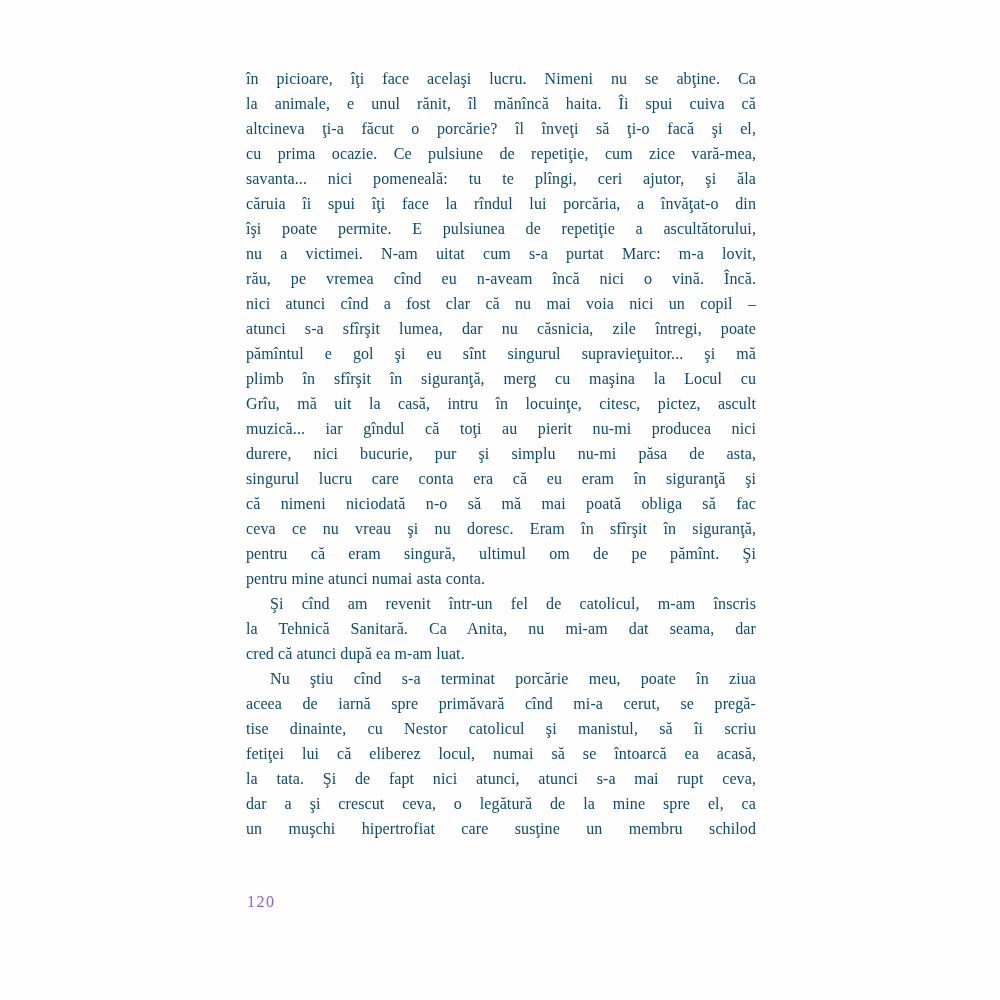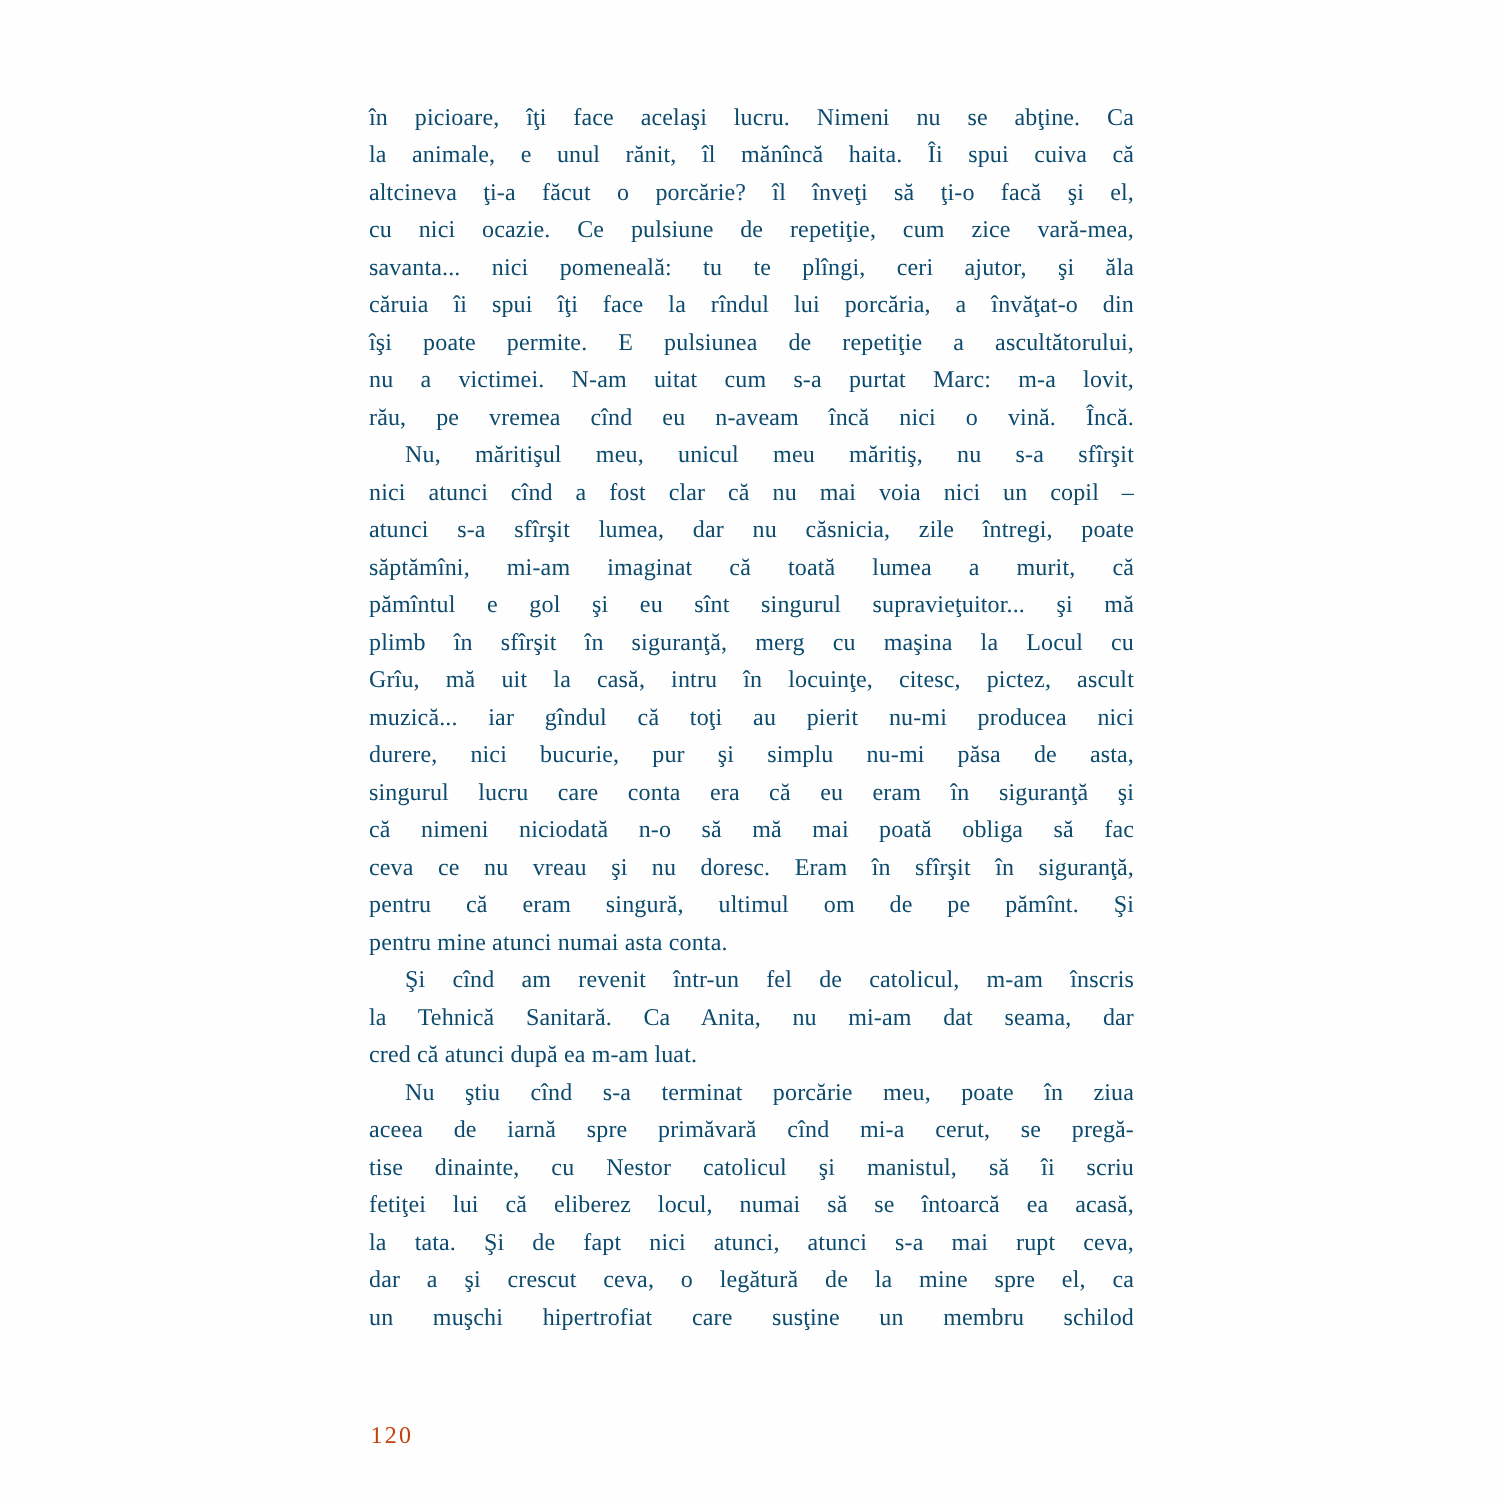--- a/index.html
+++ b/index.html
@@ -40,50 +40,48 @@
   .line.no-justify {
     text-align: center;
     text-align-last: left;
   }
   .line.indent {
     text-indent: 24px;
   }
   .page-number {
     position: absolute;
     left: 247px;
-    top: 948px;
+    top: 892px;
     font-size: 16px;
     line-height: 20px;
-    color: #c2410c;
+    color: #8b5cf6;
     letter-spacing: 1.5px;
     font-variant-numeric: oldstyle-nums;
     font-family: Liberation Serif, serif;
   }
 </style>
 </head>
 <body>
 
 <div class="page">
   <div class="text-block" id="text-block">
       <div class="paragraph">
         <div class="line">în picioare, îţi face acelaşi lucru. Nimeni nu se abţine. Ca</div>
         <div class="line">la animale, e unul rănit, îl mănîncă haita. Îi spui cuiva că</div>
         <div class="line">altcineva ţi-a făcut o porcărie? îl înveţi să ţi-o facă şi el,</div>
-        <div class="line">cu nici ocazie. Ce pulsiune de repetiţie, cum zice vară-mea,</div>
+        <div class="line">cu prima ocazie. Ce pulsiune de repetiţie, cum zice vară-mea,</div>
         <div class="line">savanta... nici pomeneală: tu te plîngi, ceri ajutor, şi ăla</div>
         <div class="line">căruia îi spui îţi face la rîndul lui porcăria, a învăţat-o din</div>
         <div class="line">îşi poate permite. E pulsiunea de repetiţie a ascultătorului,</div>
         <div class="line">nu a victimei. N-am uitat cum s-a purtat Marc: m-a lovit,</div>
         <div class="line">rău, pe vremea cînd eu n-aveam încă nici o vină. Încă.</div>
       </div>
       <div class="paragraph">
-        <div class="line indent">Nu, măritişul meu, unicul meu măritiş, nu s-a sfîrşit</div>
         <div class="line">nici atunci cînd a fost clar că nu mai voia nici un copil –</div>
         <div class="line">atunci s-a sfîrşit lumea, dar nu căsnicia, zile întregi, poate</div>
-        <div class="line">săptămîni, mi-am imaginat că toată lumea a murit, că</div>
         <div class="line">pămîntul e gol şi eu sînt singurul supravieţuitor... şi mă</div>
         <div class="line">plimb în sfîrşit în siguranţă, merg cu maşina la Locul cu</div>
         <div class="line">Grîu, mă uit la casă, intru în locuinţe, citesc, pictez, ascult</div>
         <div class="line">muzică... iar gîndul că toţi au pierit nu-mi producea nici</div>
         <div class="line">durere, nici bucurie, pur şi simplu nu-mi păsa de asta,</div>
         <div class="line">singurul lucru care conta era că eu eram în siguranţă şi</div>
         <div class="line">că nimeni niciodată n-o să mă mai poată obliga să fac</div>
         <div class="line">ceva ce nu vreau şi nu doresc. Eram în sfîrşit în siguranţă,</div>
         <div class="line">pentru că eram singură, ultimul om de pe pămînt. Şi</div>
         <div class="line no-justify">pentru mine atunci numai asta conta.</div>

